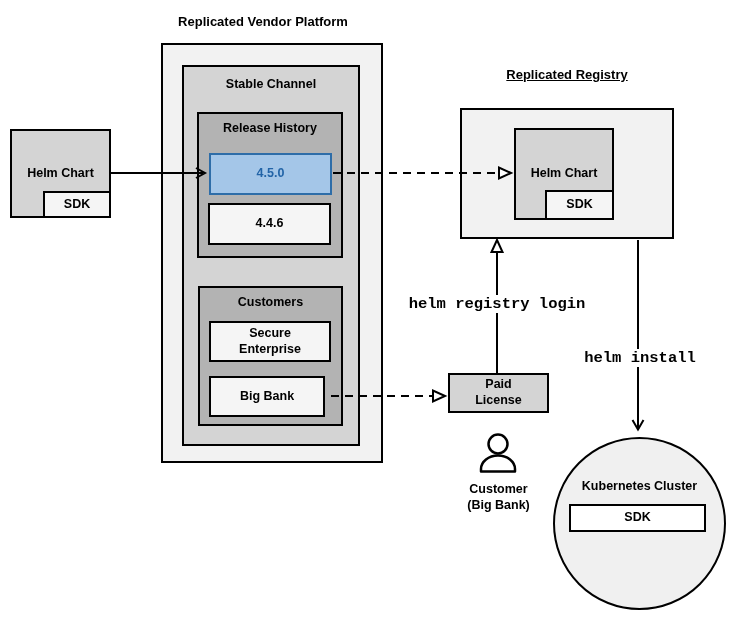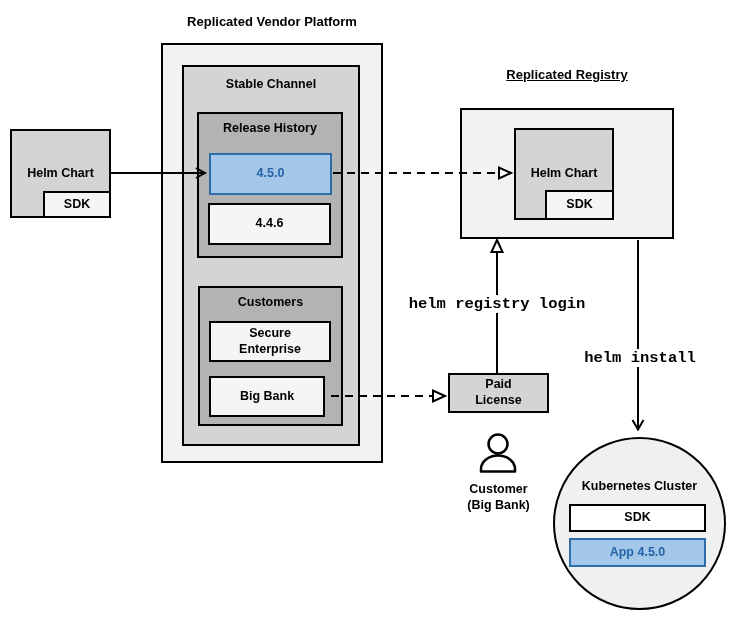--- a/index.html
+++ b/index.html
@@ -27,21 +27,21 @@
   }
   .overlay{position:absolute;left:0;top:0;z-index:5;pointer-events:none;}
   .narrow{width:70px;margin:0 auto;}
   .caption{position:absolute;text-align:center;font-size:12.5px;line-height:16px;z-index:4;}
 </style>
 </head>
 <body>
 
 <div class="canvas">
 
-  <div class="section-title" style="left:161px;top:14px;width:222px;">Replicated Vendor Platform</div>
+  <div class="section-title" style="left:152px;top:14px;width:222px;">Replicated Vendor Platform</div>
   <div class="section-title" style="left:460px;top:67px;width:214px;text-decoration:underline;">Replicated Registry</div>
 
   <div class="box fill-outer" style="left:161px;top:43px;width:222px;height:420px;"></div>
 
   <div class="box fill-mid" style="left:182px;top:65px;width:178px;height:381px;">
     <div class="top-label" style="top:10px;">Stable Channel</div>
   </div>
 
   <div class="box fill-dark" style="left:197px;top:112px;width:146px;height:146px;">
     <div class="top-label" style="top:7px;">Release History</div>
@@ -91,23 +91,20 @@
     <span style="display:block;">Customer</span>
     <span style="display:block;">(Big Bank)</span>
   </div>
 
   <div class="box fill-outer" style="left:553px;top:437px;width:173px;height:173px;border-radius:50%;background:#f0f0f0;">
     <div class="top-label" style="top:40px;">Kubernetes Cluster</div>
   </div>
   <div class="box fill-white flex-center lbl" style="left:569px;top:504px;width:137px;height:28px;z-index:4;">
     <span>SDK</span>
   </div>
-  <div class="box highlight flex-center lbl" style="left:569px;top:538px;width:137px;height:29px;z-index:4;">
-    <span>App 4.5.0</span>
-  </div>
 
   <div class="cmd" style="left:497px;top:295px;">helm registry login</div>
   <div class="cmd" style="left:640px;top:349px;">helm install</div>
 
   <svg class="overlay" width="747" height="634" viewBox="0 0 747 634">
 
     <g>
       <line x1="111" y1="173" x2="203" y2="173" stroke="#000" stroke-width="2"></line>
       <polyline points="196,168 205,173 196,178" fill="none" stroke="#000" stroke-width="2"></polyline>
     </g>

